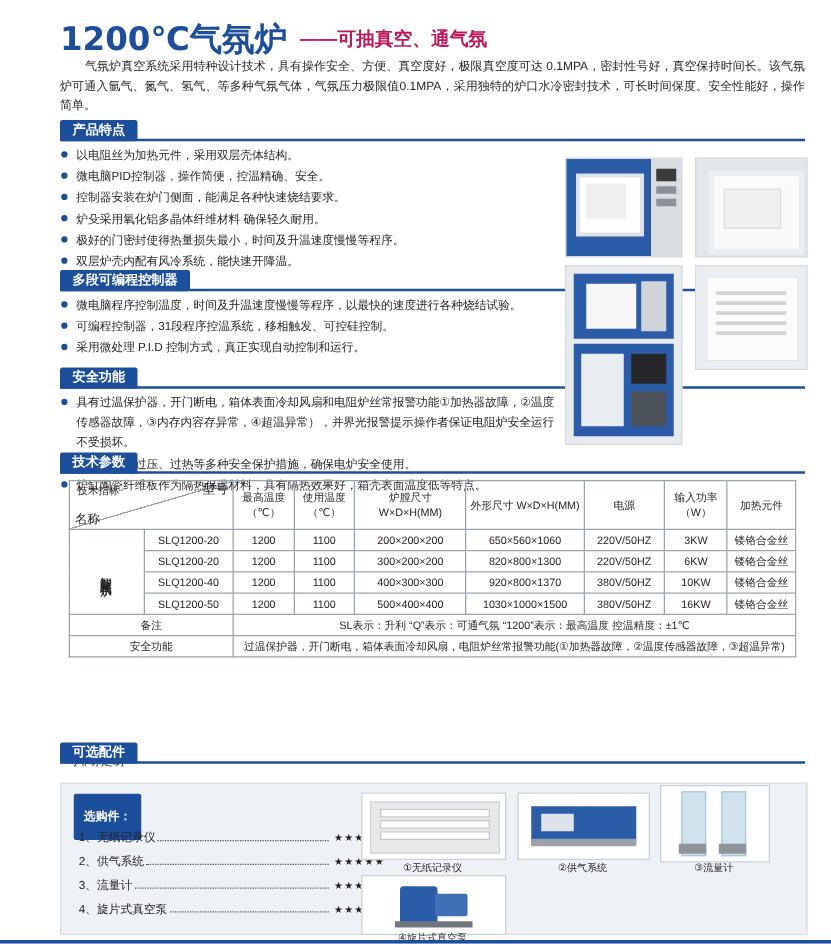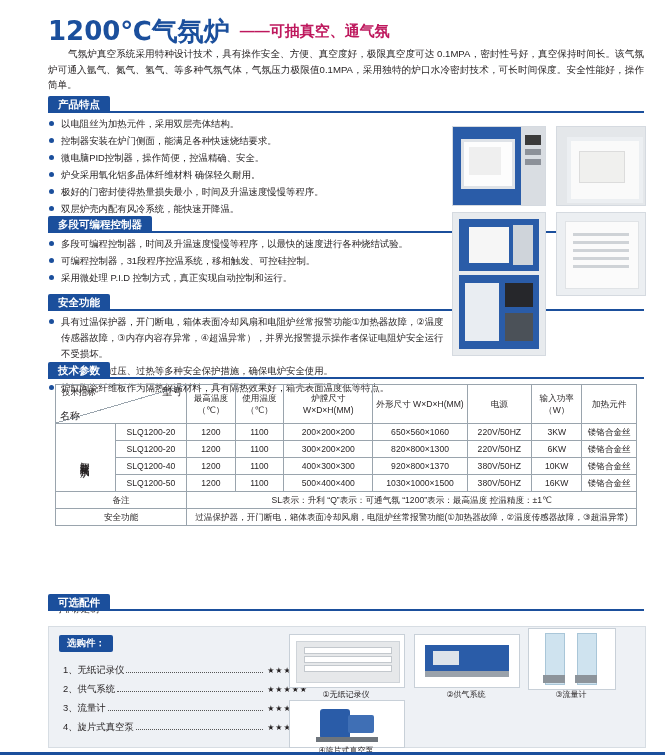--- a/index.html
+++ b/index.html
@@ -94,21 +94,21 @@
   .note-left{text-align:left;padding-left:6px;}
 
   
   .acc-panel{
     position:absolute;left:48px;top:626px;width:596px;height:120px;
     background:#eef1f5;border:1px solid #d7dde3;
   }
   .acc-title{
     position:absolute;left:10px;top:8px;
     background:#1b4f9c;color:#fff;font-size:9.5px;font-weight:bold;
-    padding:2px 8px;border-radius:2px;
+    padding:12px 8px;border-radius:2px;
   }
   .acc-list{
     position:absolute;left:14px;top:34px;width:245px;
     font-size:9.4px;line-height:18px;color:#231f20;
   }
   .acc-list .row{display:flex;align-items:baseline;}
   .acc-list .nm{white-space:nowrap;}
   .acc-list .dots{
     flex:1;border-bottom:1px dotted #555;margin:0 4px 3px 2px;height:1px;
   }
@@ -147,35 +147,35 @@
   </div>
 
   <div class="sec" style="top:96px;">
     <div class="sec-bar">
       <span class="tab">产品特点</span>
       <span class="line"></span>
     </div>
   </div>
   <div style="position:absolute;left:48px;top:116px;width:400px;" class="bullets">
     <div class="bullet">以电阻丝为加热元件，采用双层壳体结构。</div>
+    <div class="bullet">微电脑PID控制器，操作简便，控温精确、安全。</div>
     <div class="bullet">控制器安装在炉门侧面，能满足各种快速烧结要求。</div>
-    <div class="bullet">微电脑PID控制器，操作简便，控温精确、安全。</div>
     <div class="bullet">炉殳采用氧化铝多晶体纤维材料 确保轻久耐用。</div>
     <div class="bullet">极好的门密封使得热量损失最小，时间及升温速度慢慢等程序。</div>
     <div class="bullet">双层炉壳内配有风冷系统，能快速开降温。</div>
   </div>
 
   <div class="sec" style="top:216px;">
     <div class="sec-bar">
       <span class="tab">多段可编程控制器</span>
       <span class="line"></span>
     </div>
   </div>
   <div style="position:absolute;left:48px;top:236px;width:400px;" class="bullets">
-    <div class="bullet">多段可编程控制器，时间及升温速度慢慢等程序，以最快的速度进行各种烧结试验。</div>
+    <div class="bullet">微电脑程序控制温度，时间及升温速度慢慢等程序，以最快的速度进行各种烧结试验。</div>
     <div class="bullet">可编程控制器，31段程序控温系统，移相触发、可控硅控制。</div>
     <div class="bullet">采用微处理 P.I.D 控制方式，真正实现自动控制和运行。</div>
   </div>
 
   <div class="sec" style="top:294px;">
     <div class="sec-bar">
       <span class="tab">安全功能</span>
       <span class="line"></span>
     </div>
   </div>

